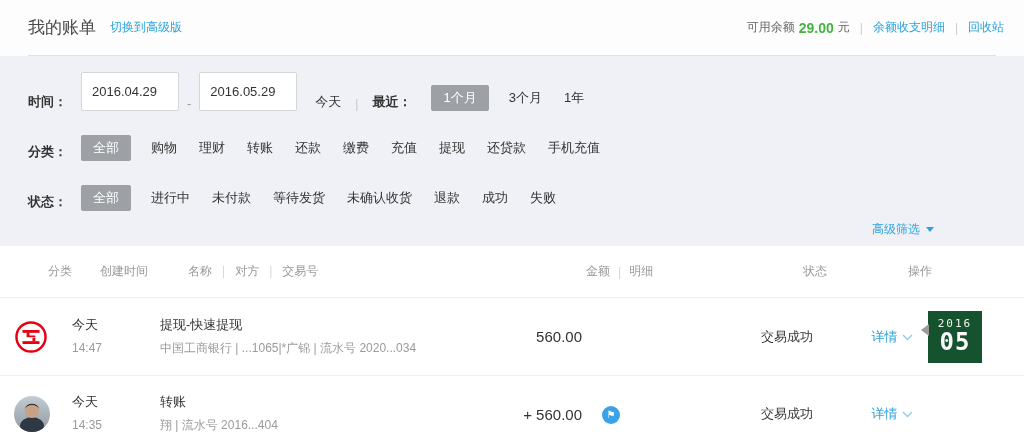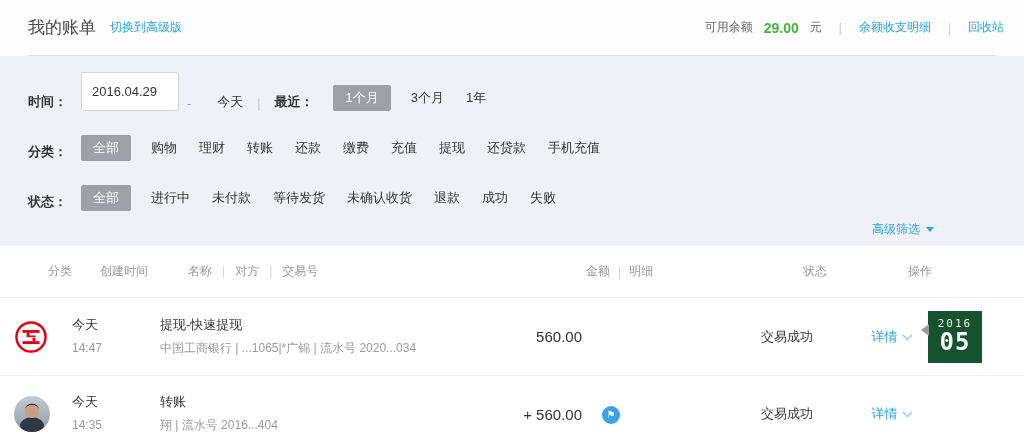--- a/index.html
+++ b/index.html
@@ -3,21 +3,21 @@
 <meta charset="utf-8">
 <style>
   * { margin:0; padding:0; box-sizing:border-box; }
   html,body { width:1024px; height:447px; overflow:hidden; background:#fff;
     font-family:"Liberation Sans","DejaVu Sans",sans-serif; color:#333; }
 
   
   .page-header { height:55px; display:flex; align-items:center; padding:0 20px 0 28px; background:#fdfdfe; }
   .page-title { font-size:17px; color:#4a4a4a; }
   .switch-link { font-size:12px; color:#2aa3dc; margin-left:14px; cursor:pointer; text-decoration:none; }
-  .header-right { margin-left:auto; display:flex; align-items:center; font-size:12px; color:#666;gap:7px; }
+  .header-right { margin-left:auto; display:flex; align-items:center; font-size:12px; color:#666; }
   .balance-value { color:#44b340; font-size:14px; font-weight:bold; margin:0 4px; }
   .hsep { color:#c9ced4; margin:0 10px; }
   .blue-link { color:#2aa3dc; cursor:pointer; text-decoration:none; font-size:12px; }
   .header-rule { border-top:1px solid #dfe3e4; margin:0 28px; background:#fdfdfe; }
 
   
   .filter-section { background:#eff1f6; padding:16px 28px 20px 28px; position:relative; height:190px; }
   .filter-row { display:flex; align-items:flex-end; }
   .filter-row + .filter-row { margin-top:24px; }
   .filter-label { font-size:13px; font-weight:bold; color:#333; margin-right:14px; white-space:nowrap; }
@@ -92,20 +92,21 @@
   </div>
 </div>
 <div class="header-rule"></div>
 
 <div class="filter-section">
 
   <div class="filter-row">
     <span class="filter-label">时间：</span>
     <input class="date-input" value="2016.04.29" style="">
     <span class="date-dash">-</span>
+    <input class="date-input" value="2016.05.29" style="">
     <span class="text-btn today-btn">今天</span>
     <span class="vsep">|</span>
     <span class="filter-label recent-label">最近：</span>
     <div class="chip-row-gap">
       <span class="chip selected">1个月</span>
       <span class="chip">3个月</span>
       <span class="chip">1年</span>
     </div>
   </div>
 

